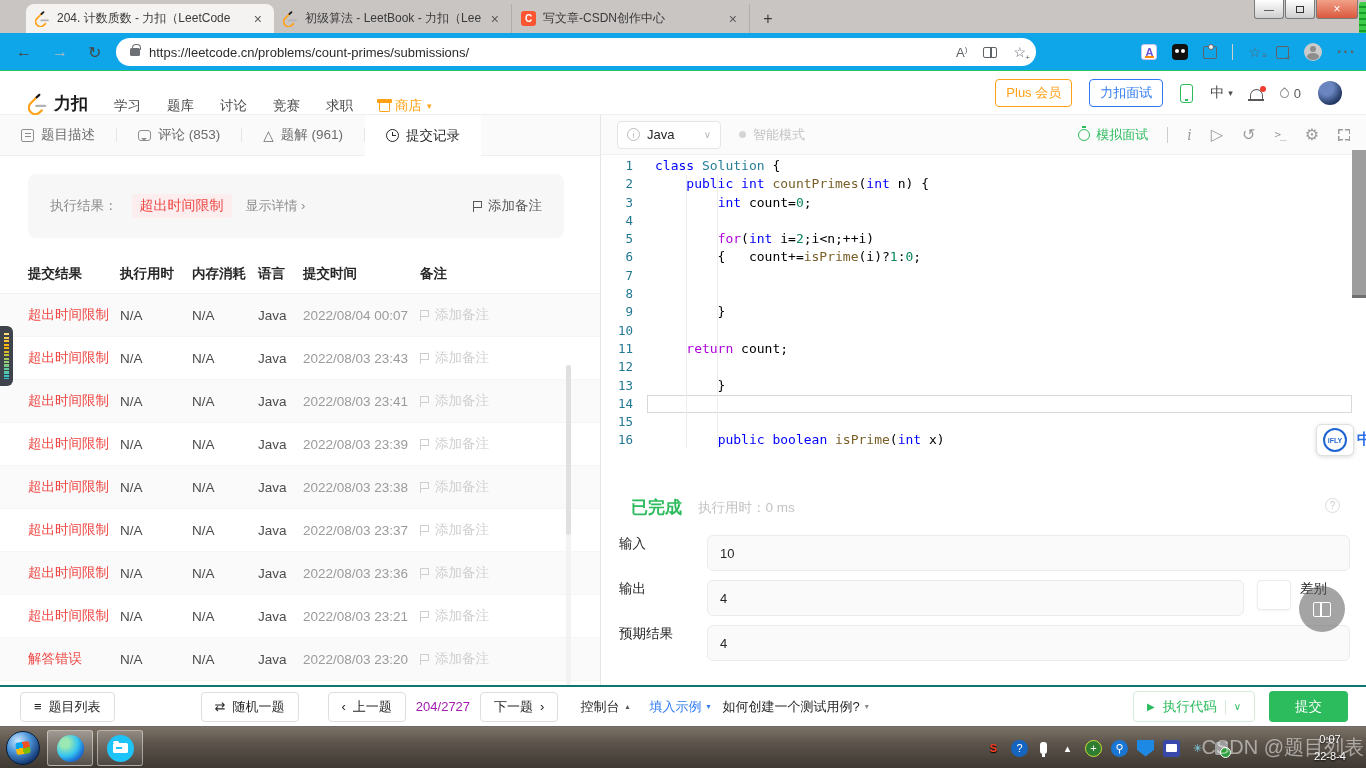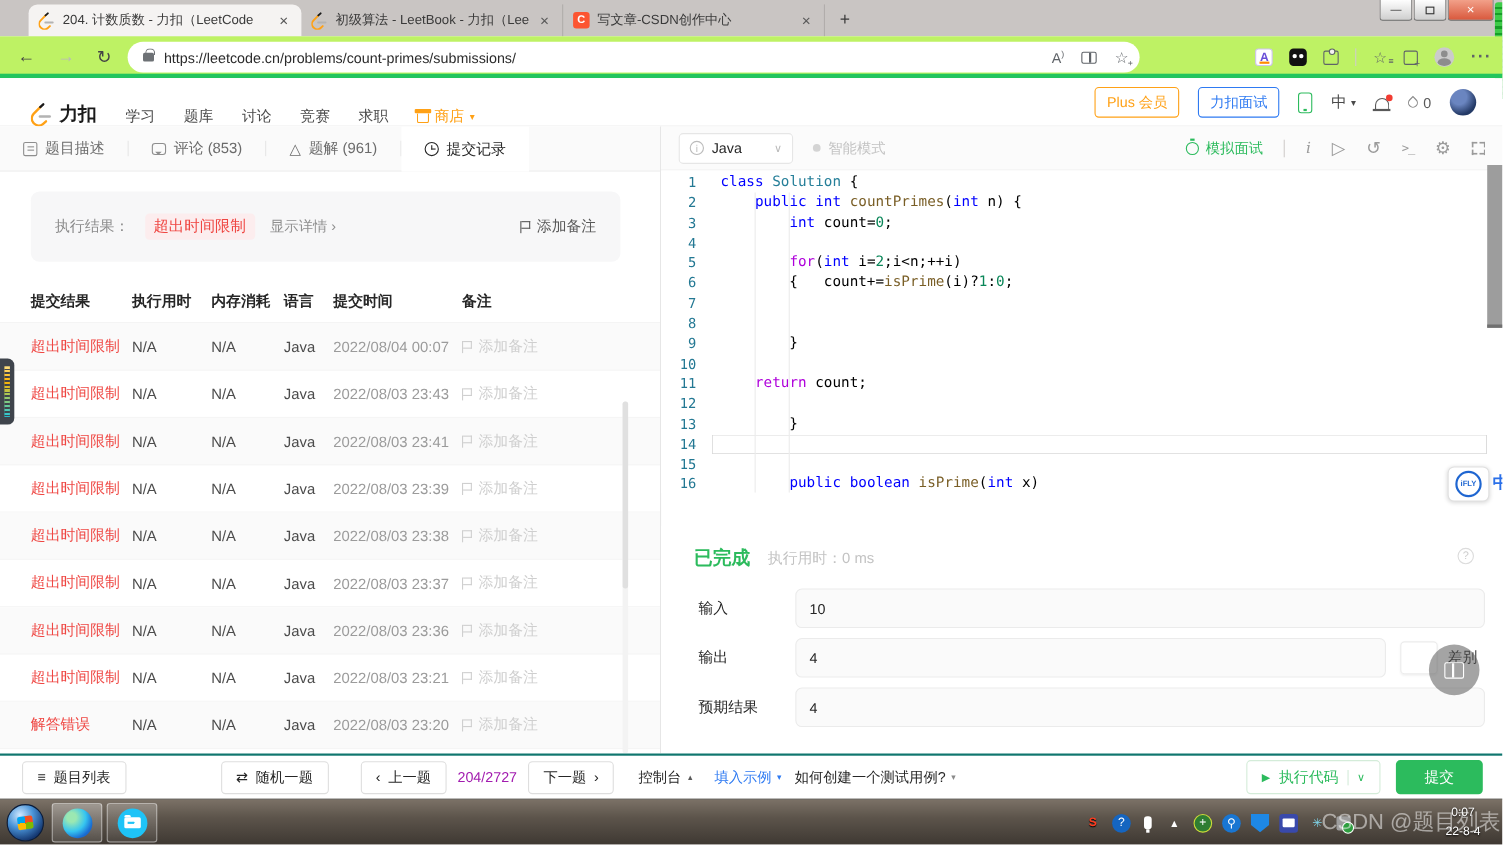--- a/index.html
+++ b/index.html
@@ -19,21 +19,21 @@
   .fav-lc svg { display:block; }
   .newtab { width:24px; height:24px; margin:3px 0 0 6px; font-size:16px; color:#3a3a3a; display:flex; align-items:center; justify-content:center; }
   .win-controls { position:absolute; right:8px; top:0; display:flex; }
   .wc { width:30px; height:19px; border:1px solid #7a7a7a; border-top:none; border-radius:0 0 3px 3px; background:linear-gradient(#fefefe,#cfcfcf); display:flex; align-items:center; justify-content:center; font-size:10px; color:#333; margin-left:1px; }
   .wc.close { background:linear-gradient(#f2a089,#d9593d); color:#fff; font-size:12px; width:42px; }
   .ic-restore { width:8px; height:7px; border:1px solid #333; position:relative; }
   .green-handle { position:absolute; right:0; top:2px; width:7px; height:88px; border-radius:3px 0 0 3px;
     background:repeating-linear-gradient(180deg,#3ecb49 0 4px,#169e27 4px 6px); }
 
   
-  .toolbar { position:absolute; left:0; top:33px; width:1366px; height:38px; background:#bef264; border-bottom:4px solid #22c55e; }
+  .toolbar { position:absolute; left:0; top:33px; width:1366px; height:38px; background:#0ea5e9; border-bottom:1px solid #22c55e; }
   .navbtns { position:absolute; left:16px; top:0; height:38px; display:flex; align-items:center; gap:20px; font-size:16px; color:#454545; }
   .navbtns .disabled { color:#b9b9b9; }
   .urlpill { position:absolute; left:116px; top:5px; width:920px; height:28px; background:#fff; border-radius:14px; display:flex; align-items:center; padding:0 10px 0 14px; }
   .url-text { font-size:13px; color:#2b2b2b; margin-left:9px; flex:1; }
   .pill-icons { display:flex; align-items:center; gap:16px; color:#5f6368; }
   .ext-icons { position:absolute; right:10px; top:0; height:38px; display:flex; align-items:center; gap:15px; color:#5f6368; }
   .vdiv { width:1px; height:16px; background:#d0cdcb; }
   .ic-lockpad { width:10px; height:8px; background:#6d7175; border-radius:1.5px; position:relative; }
   .ic-lockpad::before { content:""; position:absolute; left:1.5px; top:-4px; width:7px; height:5px; border:1.5px solid #6d7175; border-bottom:none; border-radius:4px 4px 0 0; }
   .gl-readaloud { font-size:13px; color:#5f6368; }
@@ -159,21 +159,21 @@
   .ctab.active { background:#fff; color:#262626; }
   .ic-lock-o { width:9px; height:7px; background:#ffa116; border-radius:1.5px; position:relative; margin-top:3px; }
   .ic-lock-o::before { content:""; position:absolute; left:1.5px; top:-4px; width:6px; height:4px; border:1.5px solid #ffa116; border-bottom:none; border-radius:3px 3px 0 0; }
   .beta-badge { background:#61aef7; color:#fff; font-size:9px; border-radius:2px; padding:1px 3px; }
   .collapse-chev { position:absolute; right:18px; top:8px; color:#b3b3b3; font-size:12px; }
   .console-body { position:absolute; left:0; top:363px; width:100%; height:207px; background:#fff; }
   .status-row { display:flex; align-items:center; gap:16px; padding:18px 30px 0; }
   .done { font-size:17px; font-weight:bold; color:#2cbb5d; }
   .runtime { font-size:13.5px; color:#c3c3c3; }
   .help-circle { position:absolute; right:26px; top:20px; width:15px; height:15px; border:1.2px solid #dcdcdc; border-radius:50%; color:#ccc; font-size:10px; display:flex; align-items:center; justify-content:center; }
-  .frow { display:flex; align-items:center; margin:9px 16px 9px 34px; }
+  .frow { display:flex; align-items:flex-start; margin:9px 16px 9px 18px; }
   .flabel { width:88px; font-size:13.5px; color:#262626; flex:none; }
   .fbox { height:36px; background:#fafafa; border:1px solid #ebebeb; border-radius:6px; display:flex; align-items:center; padding:0 12px; font-size:13px; color:#262626; flex:1; }
   .fbox.short { flex:0 0 537px; }
   .diff-toggle { width:34px; height:30px; background:#fff; border:1px solid #ececec; border-radius:4px; box-shadow:0 1px 2px rgba(0,0,0,.05); margin-left:13px; }
   .diff-label { margin-left:9px; font-size:13.5px; color:#262626; }
   .book-btn { position:absolute; right:21px; top:108px; width:46px; height:46px; border-radius:50%; background:rgba(90,90,90,.55); display:flex; align-items:center; justify-content:center; }
   .ic-book { width:18px; height:15px; border:1.7px solid #fff; border-radius:2px; position:relative; }
   .ic-book::before { content:""; position:absolute; left:6px; top:0; width:1.7px; height:100%; background:#fff; }
   .ime-float { position:absolute; right:12px; top:309px; width:38px; height:32px; background:#fff; border:1px solid #e0e0e0; border-radius:6px; box-shadow:0 1px 4px rgba(0,0,0,.15); display:flex; align-items:center; justify-content:center; }
   .ime-circle { width:24px; height:24px; border:2px solid #1f66d1; border-radius:50%; color:#1f66d1; font-size:7px; font-weight:bold; display:flex; align-items:center; justify-content:center; }

